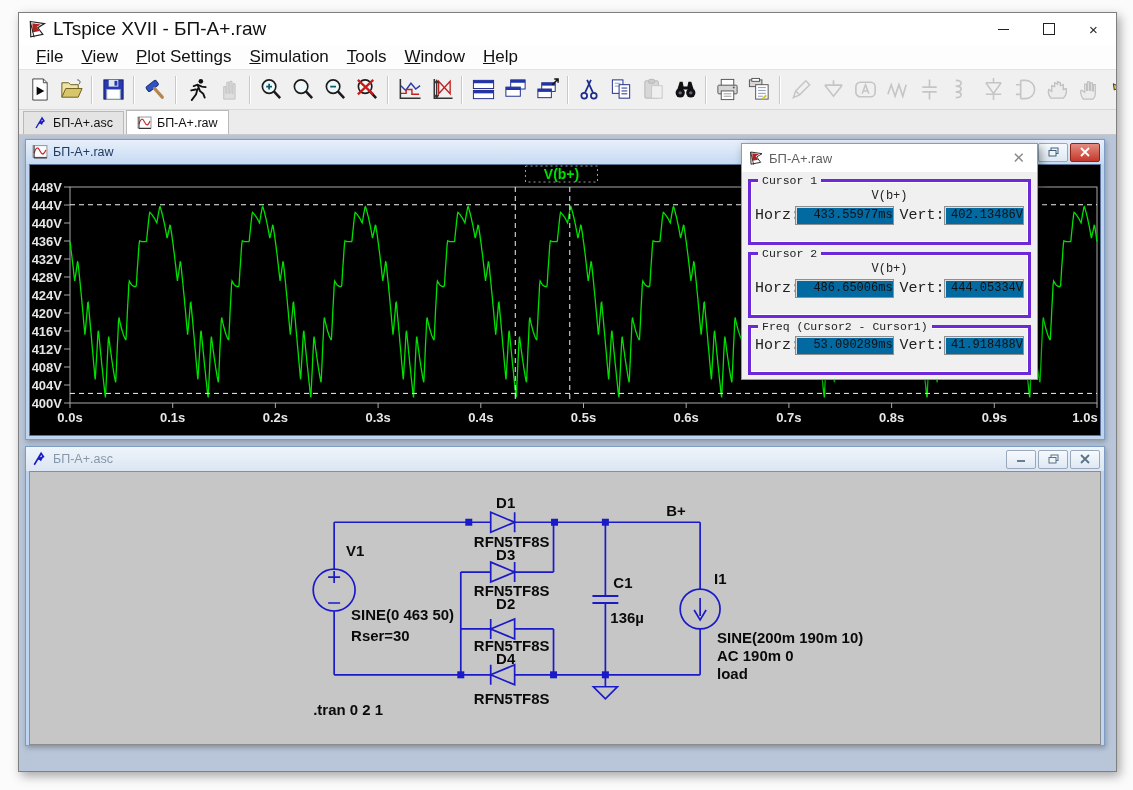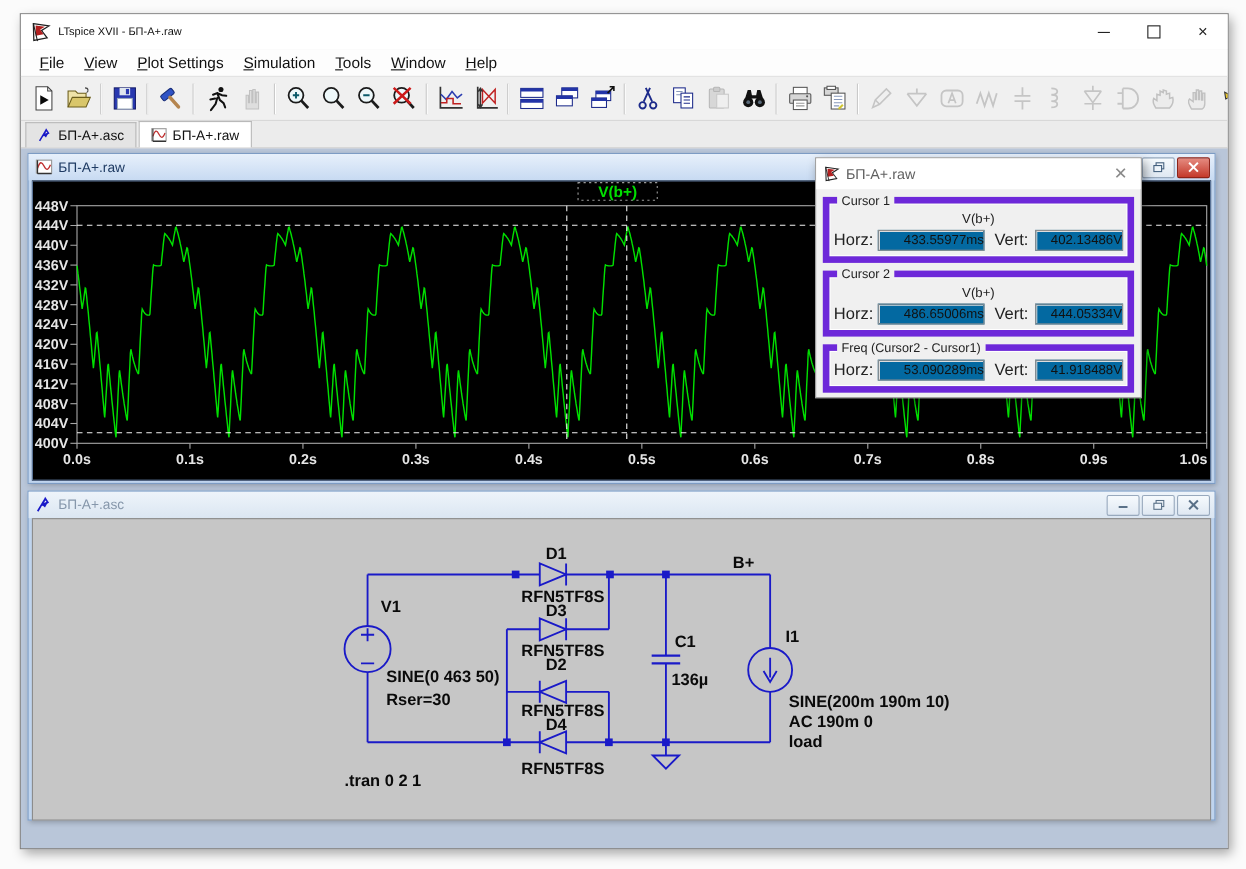--- a/index.html
+++ b/index.html
@@ -2,29 +2,29 @@
 <html><head>
 <meta charset="utf-8">
 <style>
   html,body{margin:0;padding:0;background:#fbfbfb;font-family:"Liberation Sans",sans-serif;}
   .stage{position:relative;width:1133px;height:790px;overflow:hidden;}
   .app{position:absolute;left:18px;top:12px;width:1097px;height:758px;background:#f0f0f0;
        border:1px solid #7f7f7f;box-shadow:3px 4px 10px rgba(0,0,0,.35);display:flex;flex-direction:column;}
   
   .titlebar{height:32px;background:#fff;display:flex;align-items:center;flex:0 0 auto;}
   .titlebar .appicon{width:20px;height:20px;margin:0 6px 0 8px;}
-  .titlebar .title{font-size:10px;color:#111;}
+  .titlebar .title{font-size:19px;color:#111;}
   .titlebar .spacer{flex:1;}
   .winbtn{width:45px;height:30px;display:flex;align-items:center;justify-content:center;color:#222;}
   .winbtn .minbar{width:11px;height:1px;background:#222;}
   .winbtn .maxbox{width:10px;height:10px;border:1px solid #222;}
   .winbtn .xglyph{font-size:15px;line-height:1;}
   
   .menubar{height:24px;background:#fdfdfd;display:flex;align-items:center;padding-left:8px;flex:0 0 auto;}
-  .menu-item{font-size:14px;color:#111;padding:3px 9px;}
+  .menu-item{font-size:17px;color:#111;padding:3px 9px;}
   .menu-item u{text-decoration:underline;}
   
   .toolbar{height:39px;background:#f0f0f0;border-top:1px solid #e3e3e3;border-bottom:1px solid #d8d8d8;
            display:flex;align-items:center;overflow:hidden;flex:0 0 auto;padding-left:2px;}
   .tb-grip{width:6px;height:26px;margin-right:2px;background:repeating-linear-gradient(#bbb 0 1px,transparent 1px 3px);width:2px;}
   .tb-group{display:flex;align-items:center;}
   .tb-sep{width:1px;height:28px;background:#c9c9c9;border-right:1px solid #fff;margin:0 4px;}
   .tb-btn{width:30px;height:30px;display:flex;align-items:center;justify-content:center;margin:0 1px;}
   .tb-btn.disabled{filter:grayscale(1) opacity(.55);}
   
@@ -50,21 +50,21 @@
   .schem-gray{margin:0 3px;background:#c6c6c6;border:1px solid #8c8c8c;}
   .plot-svg text{font-family:"Liberation Sans",sans-serif;font-weight:700;font-size:13px;fill:#e6e6e6;}
   .schem-svg text{font-family:"Liberation Sans",sans-serif;font-weight:700;font-size:15px;fill:#0a0a0a;}
   
   .cursor-dialog{position:absolute;width:295px;background:#f0f0f0;border:1px solid #9a9a9a;
                  box-shadow:3px 4px 9px rgba(0,0,0,.4);z-index:50;}
   .cd-title{height:28px;background:#fff;display:flex;align-items:center;padding:0 6px;}
   .cd-title .ctext{font-size:13px;color:#5f5f5f;margin-left:5px;}
   .cd-title .spacer{flex:1;}
   .cd-close{color:#8a8a8a;font-size:15px;padding:0 6px;}
-  .cd-group{position:relative;border:6px solid #6d28d9;box-shadow:0 0 0 1px #fff inset;margin:7px 6px 4px 6px;padding:6px 4px 3px 4px;}
+  .cd-group{position:relative;border:3px solid #6d28d9;box-shadow:0 0 0 1px #fff inset;margin:7px 6px 4px 6px;padding:6px 4px 15px 4px;font-family:Liberation Mono, monospace;}
   .cd-legend{position:absolute;top:-8px;left:7px;background:#f0f0f0;padding:0 4px;font-size:11.5px;color:#222;}
   .cd-trace{text-align:center;font-size:12px;color:#222;margin:1px 0 3px 0;}
   .cd-row{display:flex;align-items:center;margin:2px 0;}
   .cd-lab{font-size:15px;color:#222;width:36px;text-align:center;margin-right:4px;}
   .cd-lab.w2{width:40px;}
   .cd-field{background:#0369a1;border:1px solid #8f8f8f;box-shadow:1px 1px 0 #ddd inset;height:17px;
             font-size:12px;color:#111;text-align:right;line-height:17px;}
   .cd-field.horz{width:106px;margin-right:6px;}
   .cd-field.vert{width:86px;}
   

